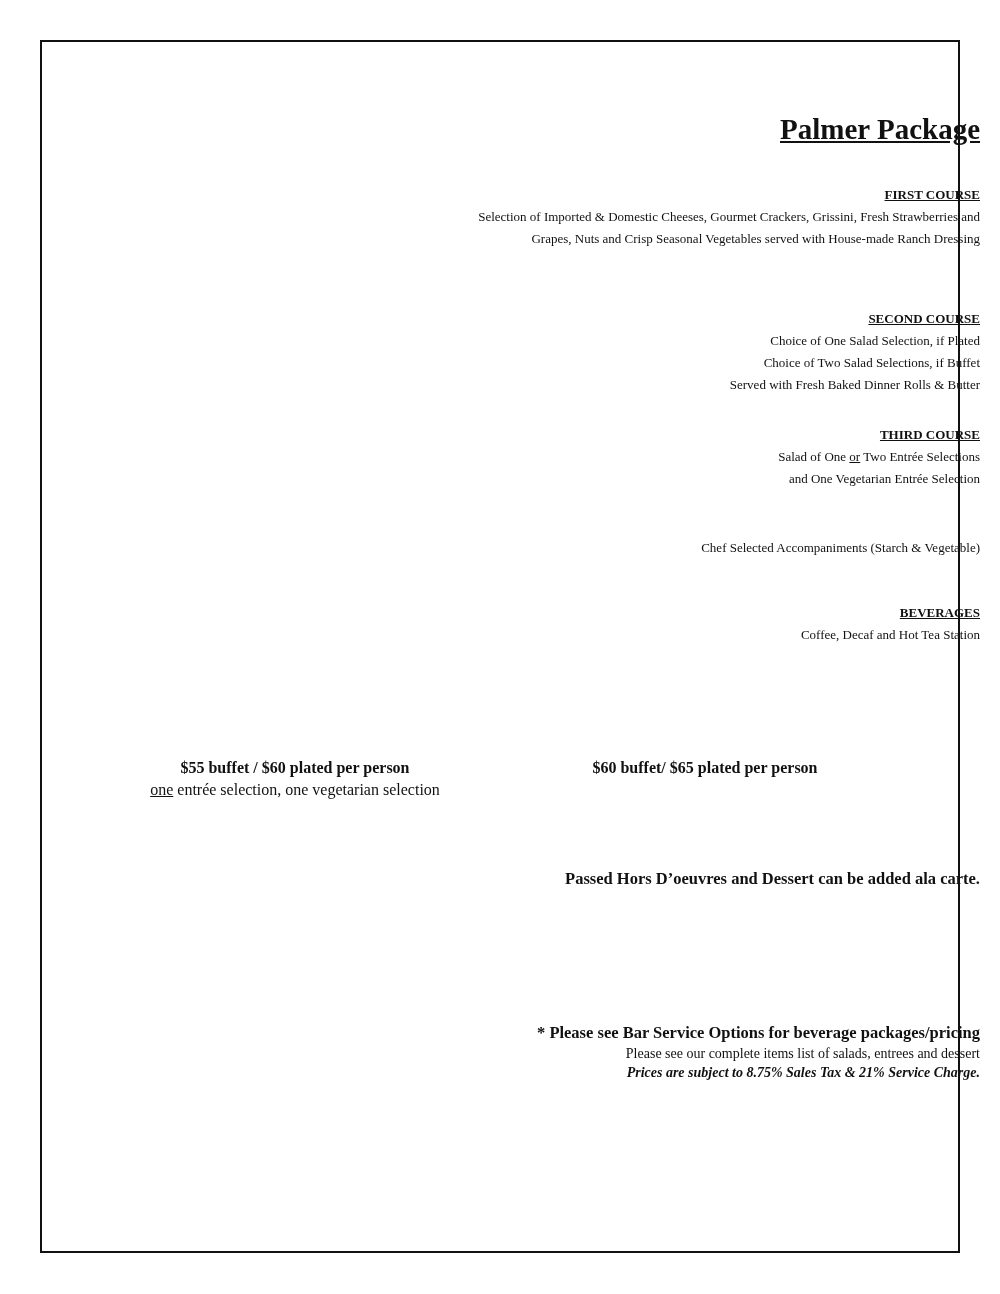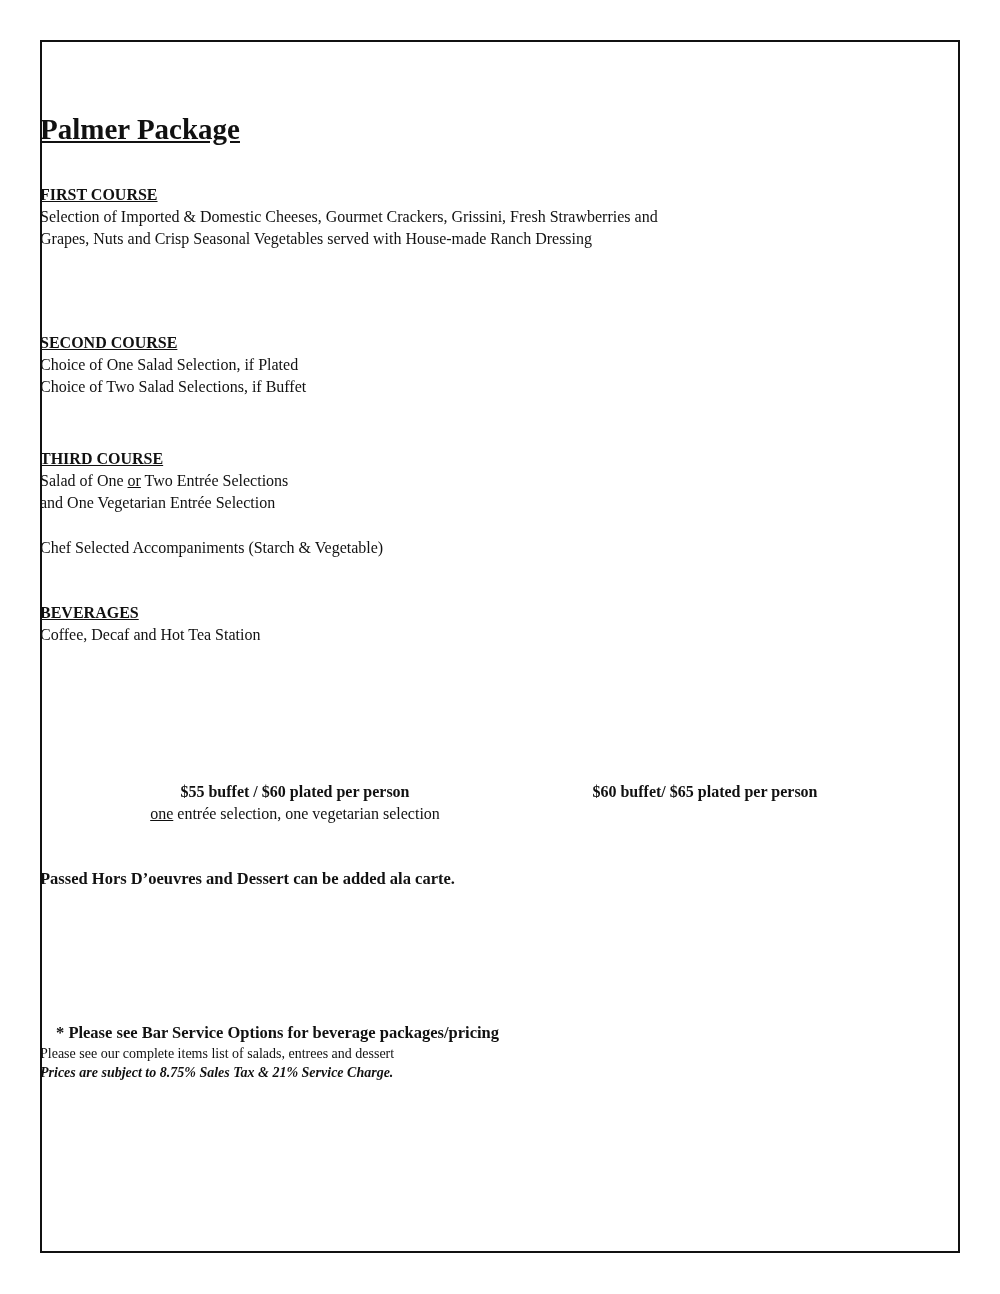--- a/index.html
+++ b/index.html
@@ -20,33 +20,33 @@
     top: 40px;
     width: 920px;
     height: 1213px;
     border: 2px solid #111111;
     box-sizing: border-box;
   }
   .block {
     position: absolute;
     left: 40px;
     width: 940px;
-    text-align: left;
+    text-align: right;
   }
   .doc-title {
     top: 109px;
     font-size: 29px;
     font-weight: bold;
     line-height: 40px;
   }
   .doc-title .u-title {
     text-decoration: underline;
   }
   .section {
-    font-size: 16px;
+    font-size: 13px;
     line-height: 22px;
   }
   .sec-heading {
     font-weight: bold;
     text-decoration: underline;
   }
   .sec-subheading {
     font-weight: bold;
   }
   .u {
@@ -55,21 +55,20 @@
   .bold {
     font-weight: bold;
   }
   .col {
     position: absolute;
     top: 757px;
     width: 440px;
     text-align: center;
     font-size: 16px;
     line-height: 22px;
-    margin-top: 24px;
   }
   .col-left  { left: 75px; }
   .col-right { left: 485px; }
   .addon {
     top: 868px;
     font-size: 16.5px;
     font-weight: bold;
     line-height: 22px;
   }
   .footer {
@@ -101,27 +100,28 @@
 <div class="block doc-title">
   <span class="u-title">Palmer Package</span>
 </div>
 
 <div class="block section" style="top:184px;">
   <div class="sec-heading">FIRST COURSE</div>
   <div>Selection of Imported &amp; Domestic Cheeses, Gourmet Crackers, Grissini, Fresh Strawberries and</div>
   <div>Grapes, Nuts and Crisp Seasonal Vegetables served with House-made Ranch Dressing</div>
 </div>
 
-<div class="block section" style="top:332px;">
+<div class="block section" style="top:308px;">
   <div class="sec-heading">SECOND COURSE</div>
   <div>Choice of One Salad Selection, if Plated</div>
   <div>Choice of Two Salad Selections, if Buffet</div>
+  <div>Served with Fresh Baked Dinner Rolls &amp; Butter</div>
 </div>
 
-<div class="block section" style="top:448px;">
+<div class="block section" style="top:424px;">
   <div class="sec-heading">THIRD COURSE</div>
   <div><span>Salad of One </span><span class="u">or</span><span> Two Entrée Selections</span></div>
   <div>and One Vegetarian Entrée Selection</div>
 </div>
 
 <div class="block section" style="top:537px;">
   <div>Chef Selected Accompaniments (Starch &amp; Vegetable)</div>
 </div>
 
 <div class="block section" style="top:602px;">

